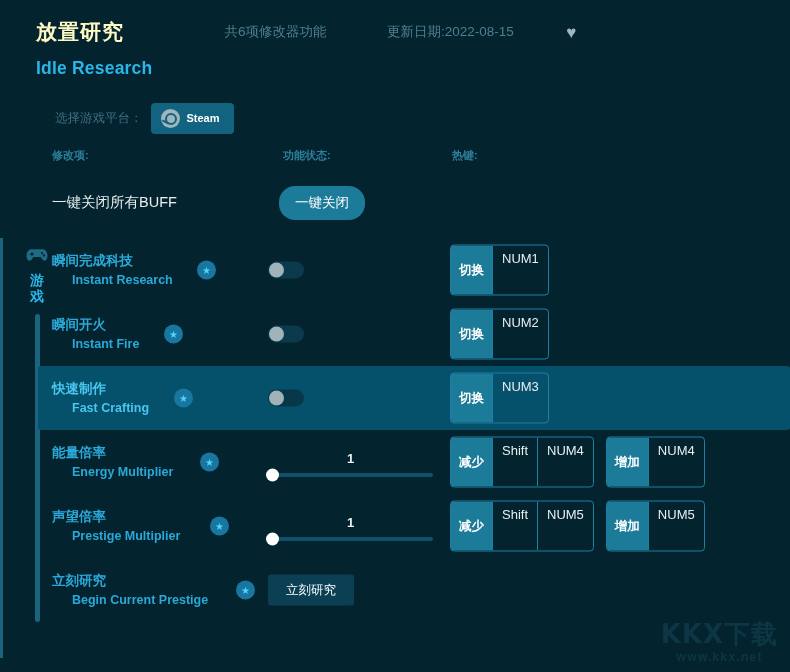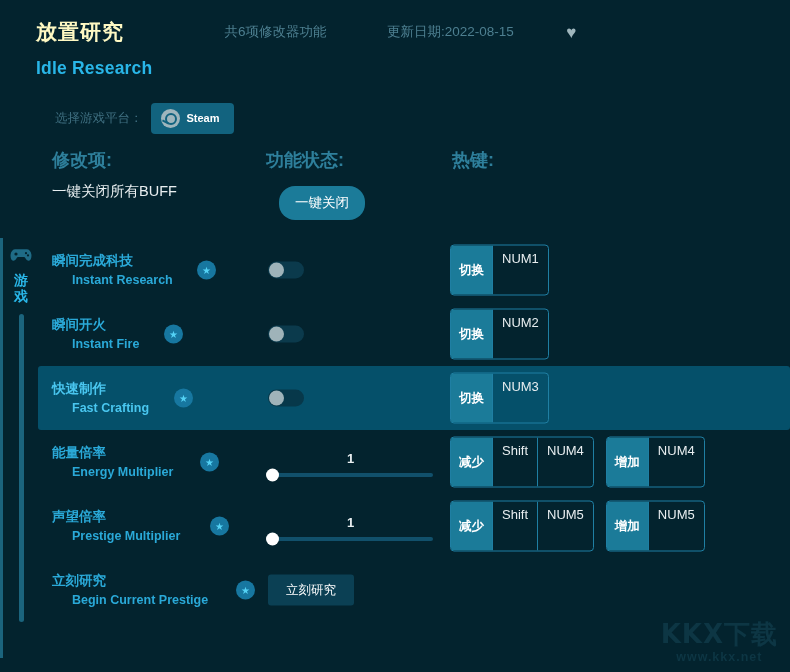--- a/index.html
+++ b/index.html
@@ -57,46 +57,46 @@
   .steam-glyph::after {
     content: ""; position: absolute; left: 1px; top: 12px;
     width: 7px; height: 2.2px; background: #12637f;
     transform: rotate(28deg);
   }
   .steam-text { color: #ffffff; font-size: 11px; font-weight: bold; }
 
   
   .col-headers { position: relative; height: 36px; }
   .col-h {
-    position: absolute; color: #2e7f9b; font-size: 18px; font-weight: bold;
+    position: absolute; color: #2e7f9b; font-size: 11px; font-weight: bold;
     top: 8px;
   }
   .col-h.c1 { left: 52px; }
-  .col-h.c2 { left: 266px; }
+  .col-h.c2 { left: 283px; }
   .col-h.c3 { left: 452px; }
 
   
   .buff-row { position: relative; height: 62px; }
   .buff-label {
-    position: absolute; left: 52px; top: 6px;
+    position: absolute; left: 52px; top: 17px;
     color: #e8eef0; font-size: 14.5px;
   }
   .buff-btn {
     position: absolute; left: 279px; top: 10px;
     background: #1b7b99; color: #ffffff; border: none; border-radius: 16px;
     font-size: 13.5px; padding: 8px 16px; cursor: pointer;
     font-family: Liberation Mono, monospace;
   }
 
   
   .main { position: relative; height: 420px; }
 
   
   .rail {
-    position: absolute; left: 4px; top: 0; width: 34px; height: 100%;
+    position: absolute; left: 20px; top: 0; width: 34px; height: 100%;
     display: flex; flex-direction: column; align-items: center;
   }
   .rail-icon { margin-top: 10px; color: #1f6b86; }
   .rail-text {
     margin-top: 6px; color: #29b6e8; font-size: 14px; font-weight: bold;
     width: 16px; line-height: 1.15; text-align: center;
   }
   .rail-line {
     margin-top: 10px; width: 5px; flex: 1 1 auto; margin-bottom: 36px;
     background: #1b647d; border-radius: 3px;

